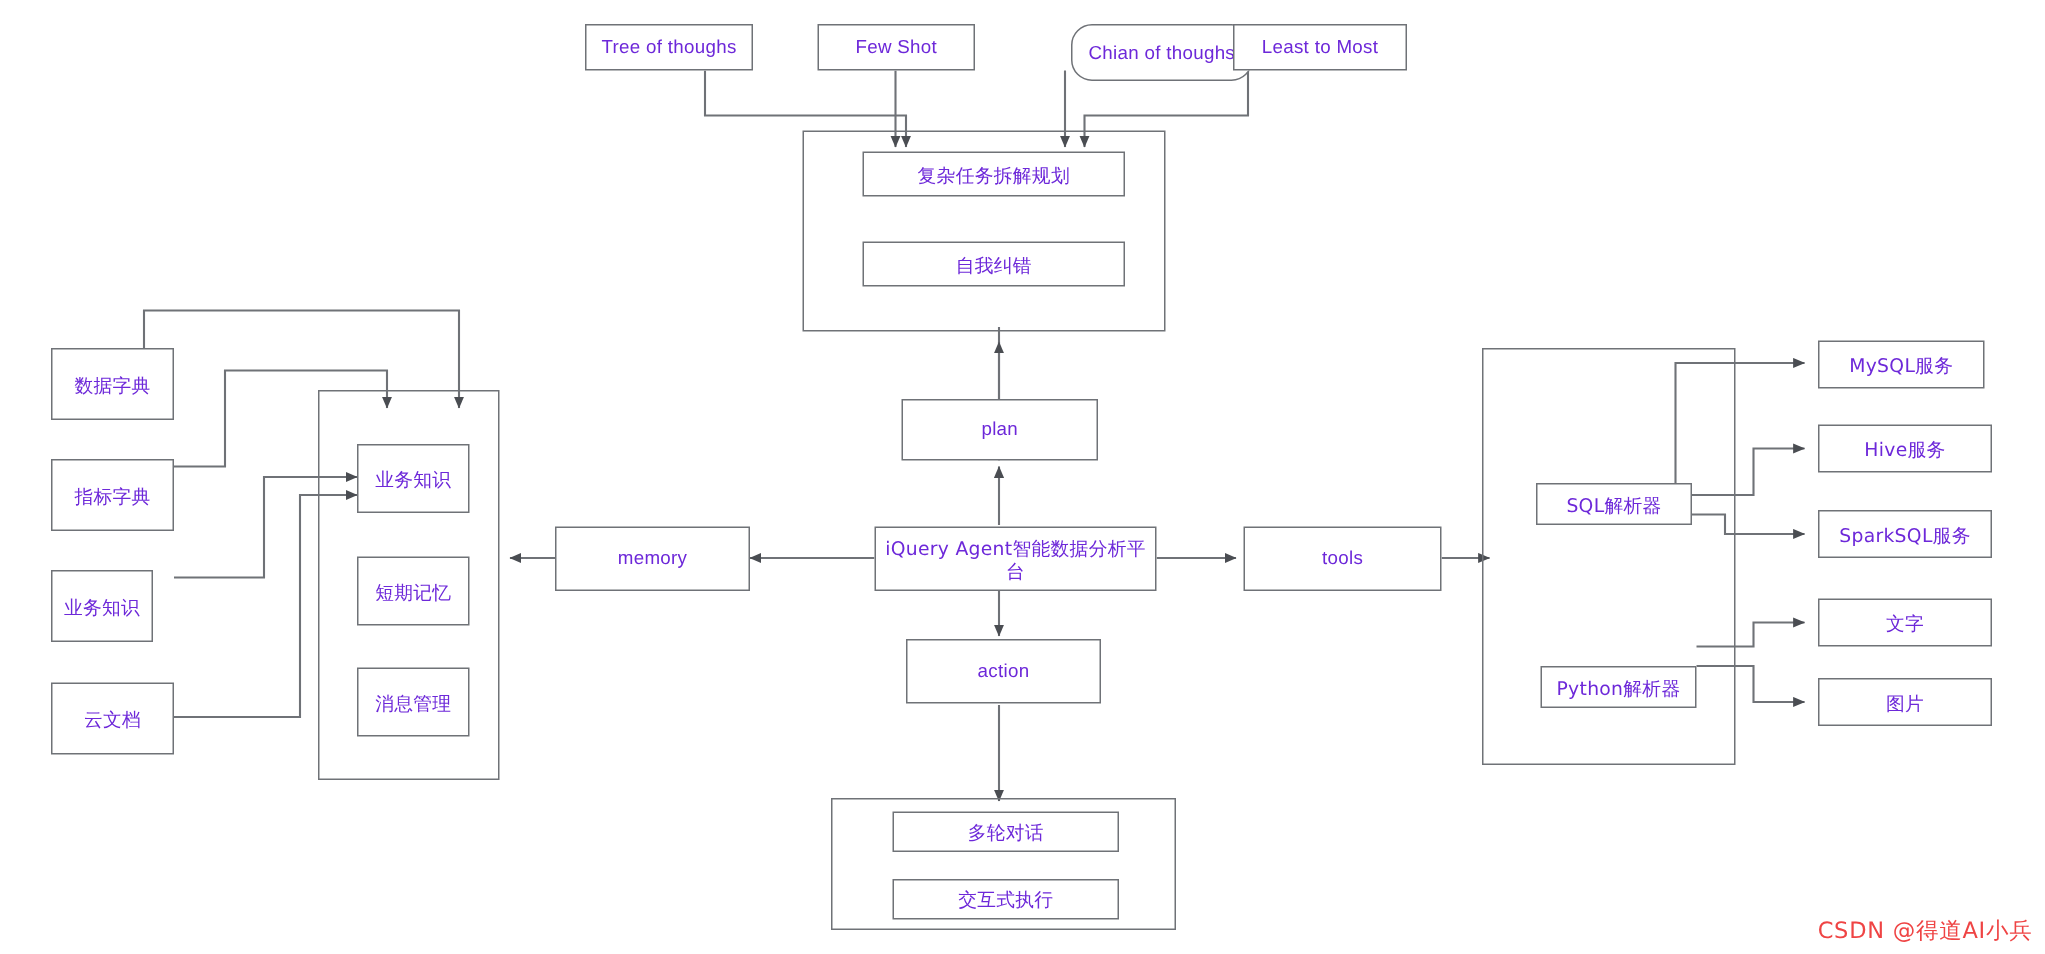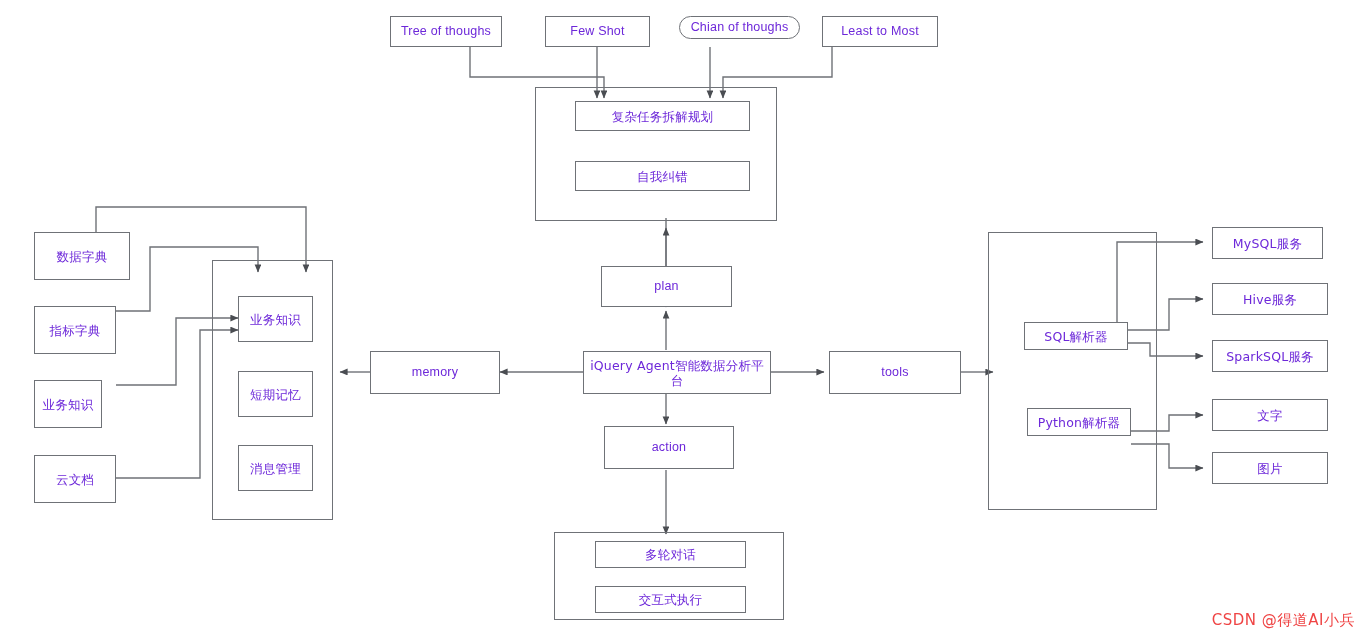--- a/index.html
+++ b/index.html
@@ -73,21 +73,21 @@
 
     </g>
   </svg>
 
   <div class="node" style="left:390px;top:16px;width:112px;height:31px;">
     <span>Tree of thoughs</span>
   </div>
   <div class="node" style="left:545px;top:16px;width:105px;height:31px;">
     <span>Few Shot</span>
   </div>
-  <div class="node" style="left:679px;top:16px;width:121px;height:23px;border-radius:14px;">
+  <div class="node" style="left:714px;top:16px;width:121px;height:38px;border-radius:14px;">
     <span>Chian of thoughs</span>
   </div>
   <div class="node" style="left:822px;top:16px;width:116px;height:31px;">
     <span>Least to Most</span>
   </div>
 
   <div class="group" style="left:535px;top:87px;width:242px;height:134px;"></div>
   <div class="node cjk" style="left:575px;top:101px;width:175px;height:30px;">
     <span>复杂任务拆解规划</span>
   </div>
@@ -104,21 +104,21 @@
   <div class="node" style="left:370px;top:351px;width:130px;height:43px;">
     <span>memory</span>
   </div>
   <div class="node" style="left:829px;top:351px;width:132px;height:43px;">
     <span>tools</span>
   </div>
   <div class="node" style="left:604px;top:426px;width:130px;height:43px;">
     <span>action</span>
   </div>
 
-  <div class="node cjk" style="left:34px;top:232px;width:96px;height:48px;">
+  <div class="node cjk" style="left:34px;top:232px;width:82px;height:48px;">
     <span>数据字典</span>
   </div>
   <div class="node cjk" style="left:34px;top:306px;width:82px;height:48px;">
     <span>指标字典</span>
   </div>
   <div class="node cjk" style="left:34px;top:380px;width:68px;height:48px;">
     <span>业务知识</span>
   </div>
   <div class="node cjk" style="left:34px;top:455px;width:82px;height:48px;">
     <span>云文档</span>
@@ -132,21 +132,21 @@
     <span>短期记忆</span>
   </div>
   <div class="node cjk" style="left:238px;top:445px;width:75px;height:46px;">
     <span>消息管理</span>
   </div>
 
   <div class="group" style="left:988px;top:232px;width:169px;height:278px;"></div>
   <div class="node cjk" style="left:1024px;top:322px;width:104px;height:28px;">
     <span>SQL解析器</span>
   </div>
-  <div class="node cjk" style="left:1027px;top:408px;width:104px;height:28px;">
+  <div class="node cjk" style="left:1027px;top:444px;width:104px;height:28px;">
     <span>Python解析器</span>
   </div>
 
   <div class="node cjk" style="left:1212px;top:227px;width:111px;height:32px;">
     <span>MySQL服务</span>
   </div>
   <div class="node cjk" style="left:1212px;top:283px;width:116px;height:32px;">
     <span>Hive服务</span>
   </div>
   <div class="node cjk" style="left:1212px;top:340px;width:116px;height:32px;">

